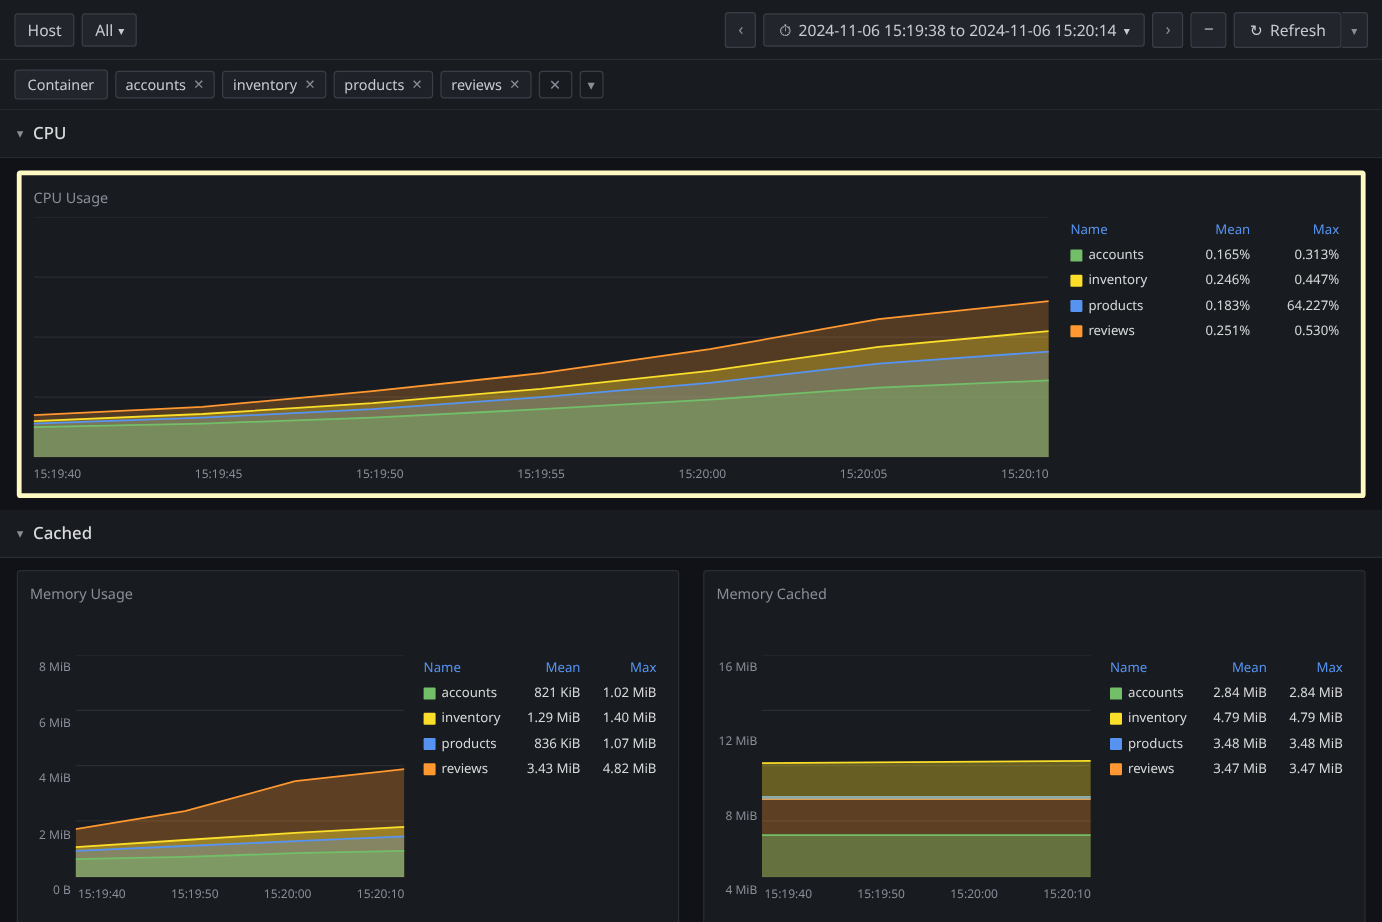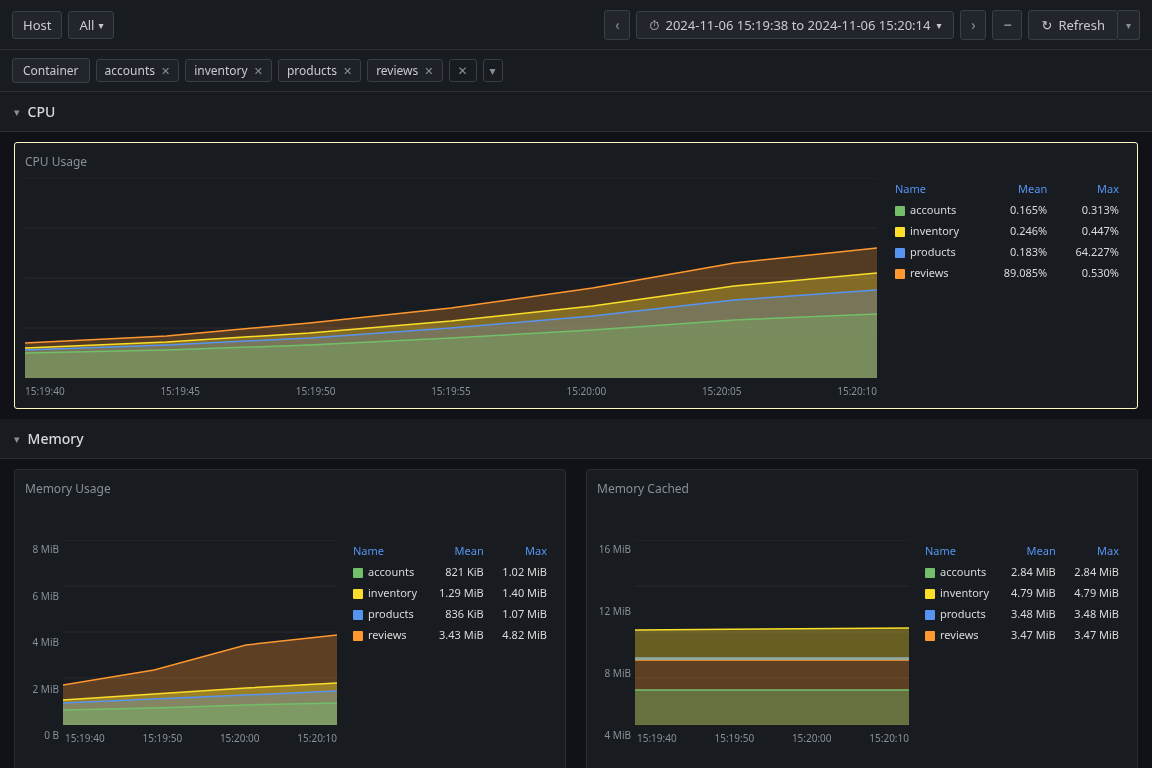--- a/index.html
+++ b/index.html
@@ -193,21 +193,21 @@
       padding: 10px 14px;
       background: #111217;
     }
     .chart-title {
       font-size: 12px;
       color: #8a8e99;
       margin-bottom: 8px;
     }
     .chart-panel {
       background: #181b1f;
-      border: 1px solid #fef9c3;
+      border: 4px solid #fef9c3;
       border-radius: 3px;
       padding: 10px;
       width: 100%;
     }
 
     
     .cpu-chart-wrapper {
       display: flex;
       gap: 10px;
     }
@@ -414,35 +414,35 @@
                 <td>0.246%</td>
                 <td>0.447%</td>
               </tr>
               <tr>
                 <td><span class="legend-dot" style="background:#5794f2;"></span>products</td>
                 <td>0.183%</td>
                 <td>64.227%</td>
               </tr>
               <tr>
                 <td><span class="legend-dot" style="background:#ff9830;"></span>reviews</td>
-                <td>89.085%</td>
+                <td>0.251%</td>
                 <td>0.530%</td>
               </tr>
             </tbody>
           </table>
         </div>
       </div>
     </div>
   </div>
 </div>
 
 <div class="section">
   <div class="section-header">
     <span class="chevron">▾</span>
-    <span class="section-title">Memory</span>
+    <span class="section-title">Cached</span>
   </div>
 
   <div class="memory-charts-row">
 
     <div class="memory-panel">
       <div class="chart-title">Memory Usage</div>
       <div class="memory-chart-inner">
         <div style="display:flex; flex-direction:column; height:220px; flex:1;">
           <div style="display:flex; flex:1;">
             <div class="yaxis" style="width:38px;">

